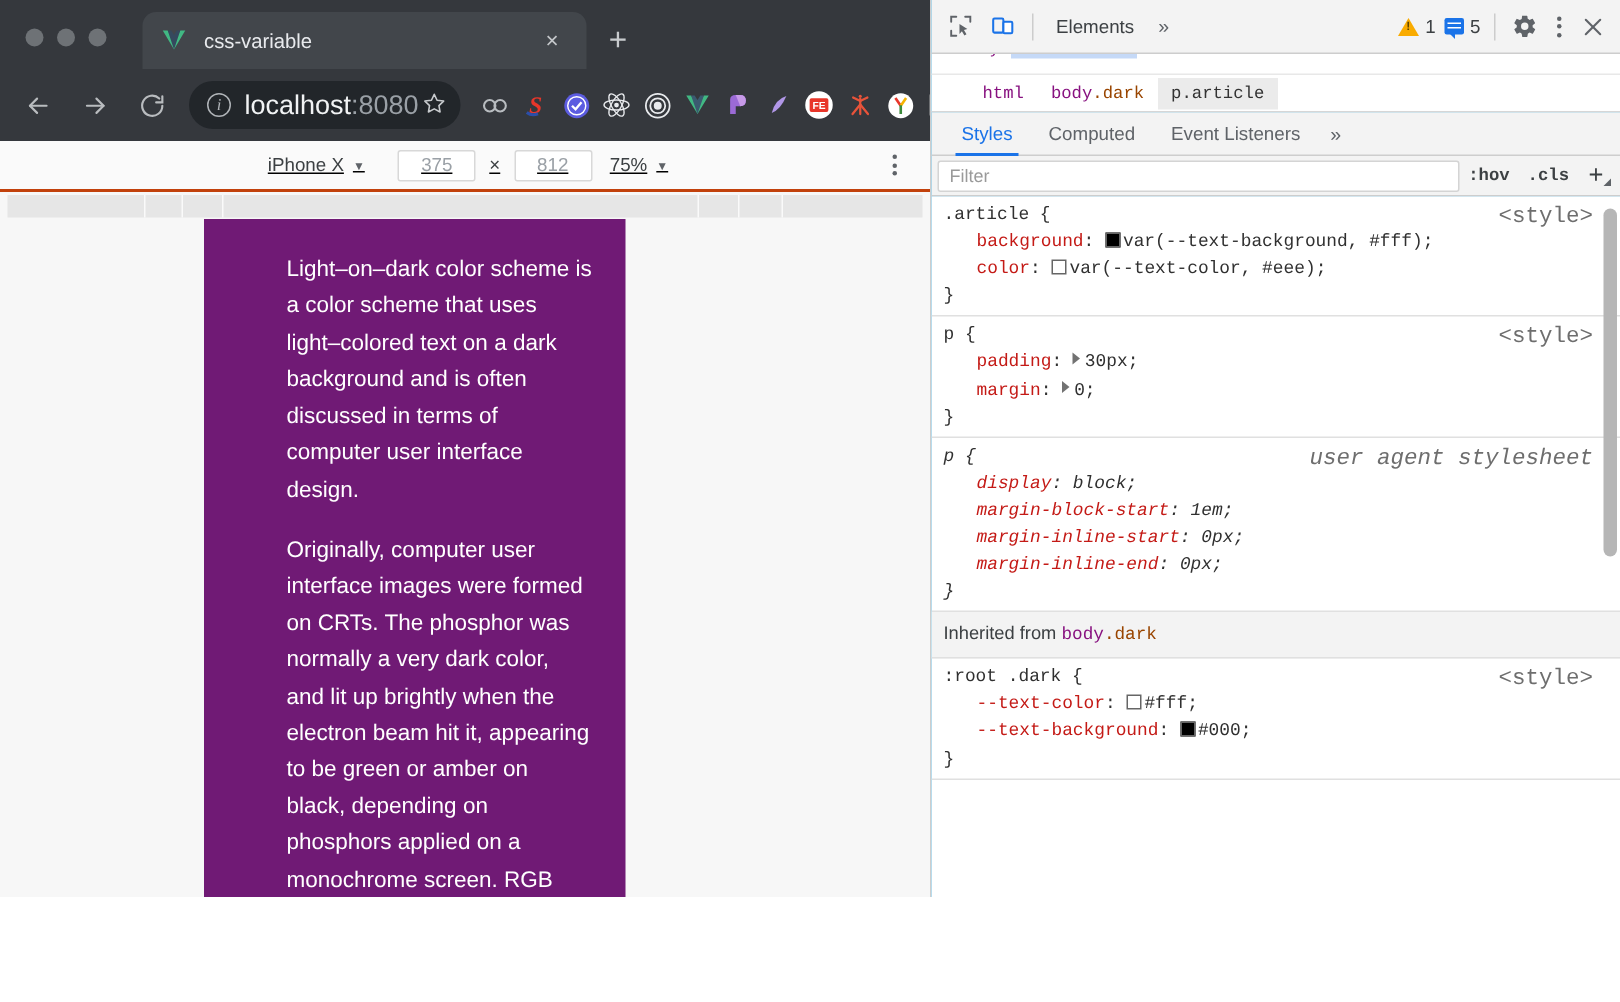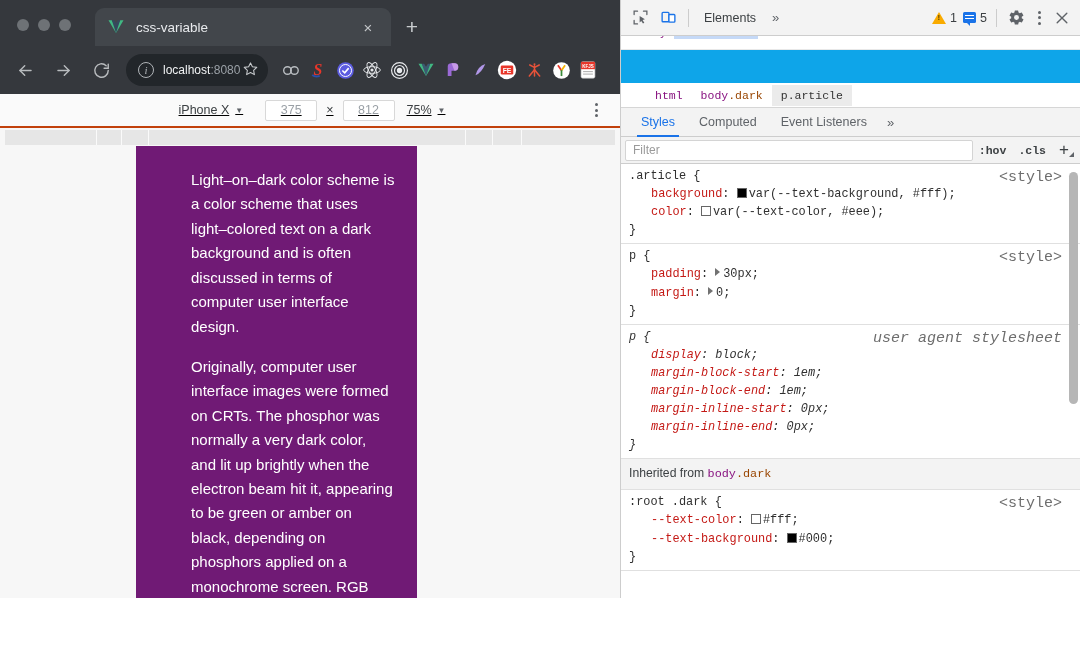--- a/index.html
+++ b/index.html
@@ -53,21 +53,21 @@
     flex: 1; height: 32px; background: #22262a; border-radius: 16px;
     display: flex; align-items: center; padding: 0 8px 0 12px; margin: 0 8px 0 6px;
     max-width: 288px;
   }
   .omni-info {
     width: 16px; height: 16px; border-radius: 50%; border: 1.4px solid #b0b4b8;
     color: #b0b4b8; font-size: 11px; font-style: italic; font-family: "Liberation Serif", serif;
     display: flex; align-items: center; justify-content: center; flex: 0 0 16px;
     margin-right: 9px; line-height: 1;
   }
-  .omni-url { flex: 1; font-size: 12px; color: #f1f3f4; white-space: nowrap; overflow: hidden; }
+  .omni-url { flex: 1; font-size: 18px; color: #f1f3f4; white-space: nowrap; overflow: hidden; }
   .omni-url .host { color: #f1f3f4; }
   .omni-url .port { color: #9aa0a6; }
   .omni-star { width: 20px; color: #c8cbce; font-size: 15px; text-align: center; flex: 0 0 20px; }
 
   .exts { display: flex; align-items: center; gap: 1px; margin-left: 2px; }
   .ext {
     width: 26px; height: 26px; flex: 0 0 26px;
     display: flex; align-items: center; justify-content: center;
   }
 
@@ -175,21 +175,20 @@
   }
   .dom-sel-hl { background: #c5d9f7; padding: 0 1px; }
   .tag-c { color: #881280; }
   .attr-c { color: #994500; }
   .val-c { color: #1a1aa6; }
 
   .crumbs {
     height: 25px; flex: 0 0 25px; background: #fff; border-bottom: 1px solid #d6d6d6;
     display: flex; align-items: center; padding-left: 25px; font-size: 11.5px;
     font-family: "Liberation Mono", monospace;
-    margin-top: 33px;
   }
   .crumb { padding: 4px 9px; color: #881280; }
   .crumb .dot-cls { color: #994500; }
   .crumb.sel { background: #ebebeb; color: #333; }
 
   .subtabs {
     height: 29px; flex: 0 0 29px; background: #f3f3f3; border-bottom: 1px solid #cdcdcd;
     display: flex; align-items: center; padding-left: 8px;
   }
   .subtab {
@@ -560,21 +559,20 @@
         <div>}</div>
       </div>
 
       <div class="rule ua">
         <div class="rule-head">
           <span class="sel">p {</span>
           <span class="origin ua-txt">user agent stylesheet</span>
         </div>
         <div class="decl"><span class="prop">display</span><span>: </span><span class="val">block;</span></div>
         <div class="decl"><span class="prop">margin-block-start</span><span>: </span><span class="val">1em;</span></div>
-        <div class="decl"><span class="prop">margin-block-end</span><span>: </span><span class="val">1em;</span></div>
         <div class="decl"><span class="prop">margin-inline-start</span><span>: </span><span class="val">0px;</span></div>
         <div class="decl"><span class="prop">margin-inline-end</span><span>: </span><span class="val">0px;</span></div>
         <div>}</div>
       </div>
 
       <div class="inherited-hdr">
         <span>Inherited from</span>
         <span class="mono"><span>body</span><span class="cls">.dark</span></span>
       </div>
 

